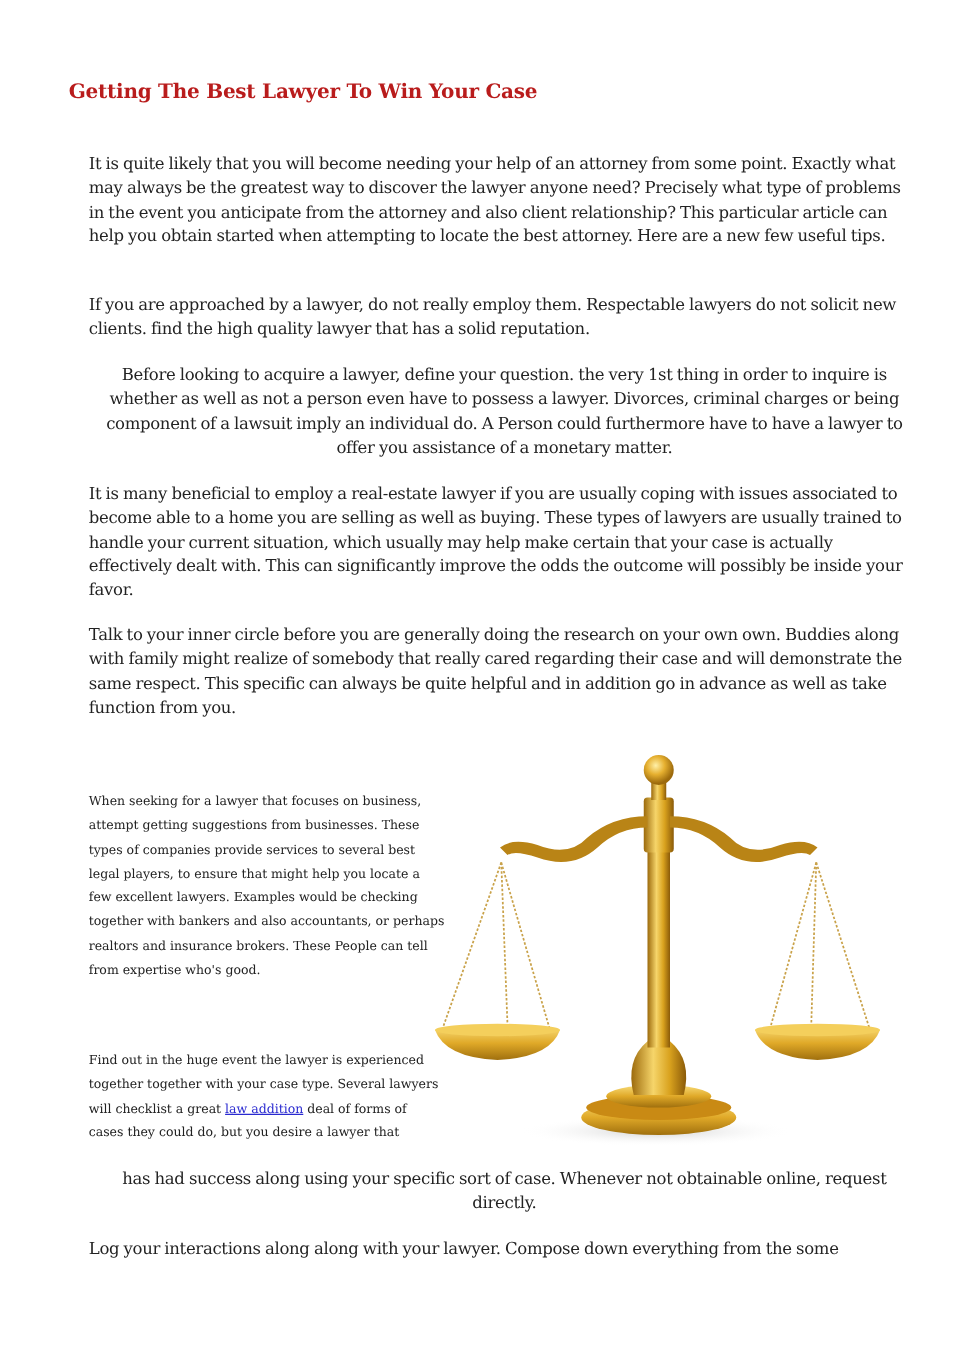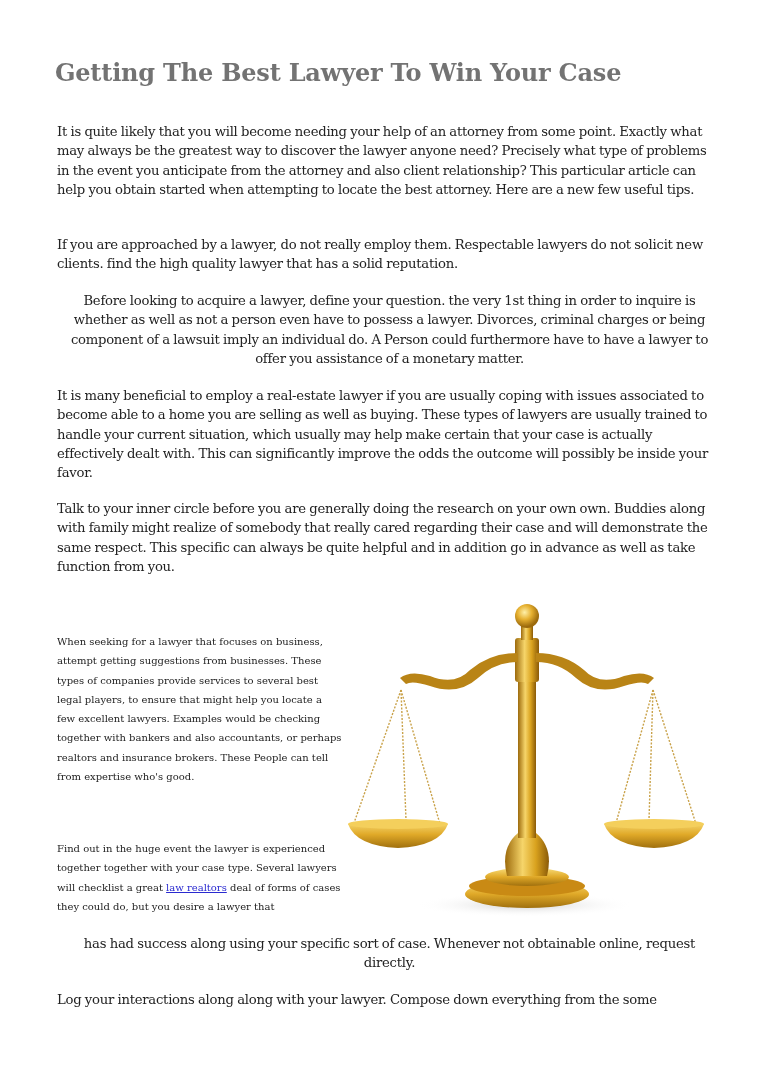--- a/index.html
+++ b/index.html
@@ -2,47 +2,47 @@
 <html><head>
   <meta charset="utf-8">
   <style>
     * { margin: 0; padding: 0; box-sizing: border-box; }
     html, body { width: 768px; height: 1087px; background: #ffffff; overflow: hidden; }
     body { position: relative; font-family: "DejaVu Serif", serif; color: #222222; }
     .page { position: absolute; left: 55px; top: 0; width: 660px; }
     h1 {
       position: absolute; top: 60px; left: 0;
       font-family: "DejaVu Serif", serif; font-weight: bold;
-      font-size: 24px; line-height: 26px; color: #737373; white-space: nowrap;
+      font-size: 16px; line-height: 26px; color: #b91c1c; white-space: nowrap;
       letter-spacing: -0.2px;
     }
     p {
       font-size: 13.2px; line-height: 19.3px; color: #222222;
       letter-spacing: -0.25px; word-spacing: -0.5px;
     }
-    .p-abs { position: absolute; left: 2px; width: 665px; }
+    .p-abs { position: absolute; left: 16px; width: 665px; }
     .narrow { width: 285px; letter-spacing: 0; word-spacing: 0; font-size: 10px; }
     a.link { color: #2a2ad0; text-decoration: underline; }
     .scales { position: absolute; left: 340px; top: 598px; width: 400px; height: 325px; }
   </style>
 </head>
 <body>
 
 <div class="page">
   <h1>Getting The Best Lawyer To Win Your Case</h1>
 
   <p class="p-abs" style="top:122px;">It is quite likely that you will become needing your help of an attorney from some point. Exactly what may always be the greatest way to discover the lawyer anyone need? Precisely what type of problems in the event you anticipate from the attorney and also client relationship? This particular article can help you obtain started when attempting to locate the best attorney. Here are a new few useful tips.</p>
   <p class="p-abs" style="top:235px;">If you are approached by a lawyer, do not really employ them. Respectable lawyers do not solicit new clients. find the high quality lawyer that has a solid reputation.</p>
   <p class="p-abs" style="top:291px;text-align:center;">Before looking to acquire a lawyer, define your question. the very 1st thing in order to inquire is whether as well as not a person even have to possess a lawyer. Divorces, criminal charges or being component of a lawsuit imply an individual do. A Person could furthermore have to have a lawyer to offer you assistance of a monetary matter.</p>
   <p class="p-abs" style="top:386px;">It is many beneficial to employ a real-estate lawyer if you are usually coping with issues associated to become able to a home you are selling as well as buying. These types of lawyers are usually trained to handle your current situation, which usually may help make certain that your case is actually effectively dealt with. This can significantly improve the odds the outcome will possibly be inside your favor.</p>
   <p class="p-abs" style="top:499px;">Talk to your inner circle before you are generally doing the research on your own own. Buddies along with family might realize of somebody that really cared regarding their case and will demonstrate the same respect. This specific can always be quite helpful and in addition go in advance as well as take function from you.</p>
 
   <p class="p-abs narrow" style="top:632px;">When seeking for a lawyer that focuses on business, attempt getting suggestions from businesses. These types of companies provide services to several best legal players, to ensure that might help you locate a few excellent lawyers. Examples would be checking together with bankers and also accountants, or perhaps realtors and insurance brokers. These People can tell from expertise who's good.</p>
 
-  <p class="p-abs narrow" style="top:839px;"><span>Find out in the huge event the lawyer is experienced together together with your case type. Several lawyers will checklist a great </span><a class="link" href="#">law realtors</a><span> deal of forms of cases they could do, but you desire a lawyer that</span></p>
+  <p class="p-abs narrow" style="top:839px;"><span>Find out in the huge event the lawyer is experienced together together with your case type. Several lawyers will checklist a great </span><a class="link" href="#">law addition</a><span> deal of forms of cases they could do, but you desire a lawyer that</span></p>
   <p class="p-abs" style="top:934px;text-align:center;">has had success along using your specific sort of case. Whenever not obtainable online, request directly.</p>
 
   <p class="p-abs" style="top:990px;">Log your interactions along along with your lawyer. Compose down everything from the some</p>
 </div>
 
 <div class="scales">
   <svg width="400" height="325" viewBox="0 0 400 325">
     <defs>
       <linearGradient id="gPole" x1="0" x2="1" y1="0" y2="0">
         <stop offset="0" stop-color="#9c6a0c"></stop>

